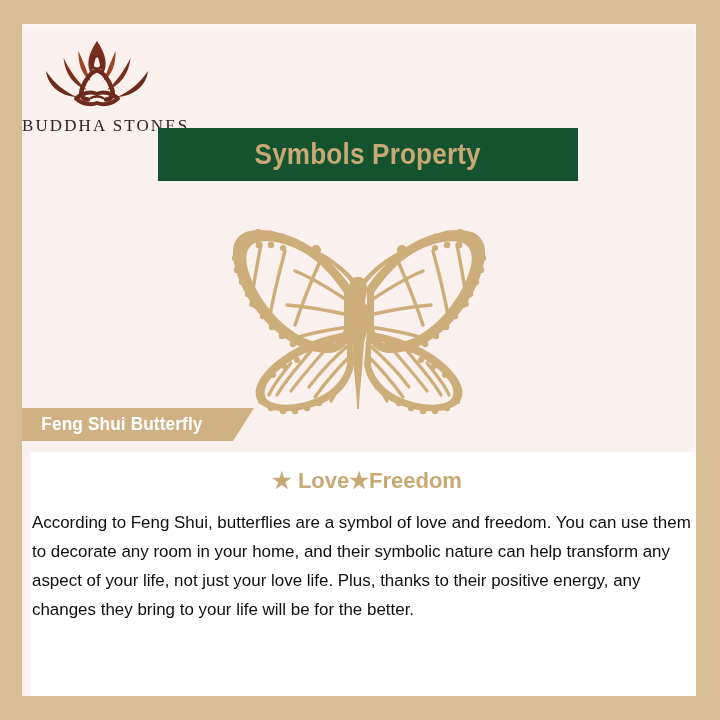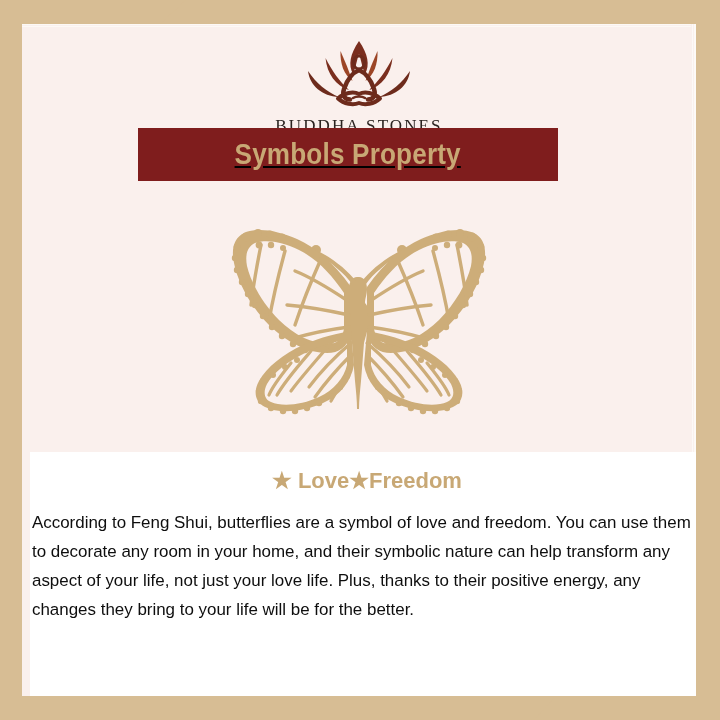--- a/index.html
+++ b/index.html
@@ -50,39 +50,39 @@
   }
   .hairline-r{
     position:absolute;right:0;top:0;width:5px;height:672px;
     background:linear-gradient(to right,#faf0ed 0 1px,#fdfbf8 1px 2px,#faf0ed 2px 3px,#fdfbf8 3px 5px);
     opacity:.9;
   }
 
   
   .logo-wrap{
     position:absolute;left:0;top:0;width:674px;
-    display:flex;flex-direction:column;align-items:center;
+    display:flex;flex-direction:column;align-items:flex-start;
     padding-top:10px;
   }
   .logo-mark{width:150px;height:78px;display:block;}
   .logo-word{
     margin-top:4px;
     font-family:"Liberation Serif", serif;
     font-size:17px;
     letter-spacing:2.1px;
     color:#2b2320;
     white-space:nowrap;
   }
 
   
   .title-banner{
-    position:absolute;left:116px;top:104px;
+    position:absolute;left:136px;top:104px;
     width:420px;height:53px;
-    background:#7f1d1d;
-    display:flex;align-items:center;justify-content:center;text-decoration:underline;
+    background:#14532d;
+    display:flex;align-items:center;justify-content:center;
   }
   .title-text{
     font-size:29px;
     font-weight:bold;
     color:#c8a875;
     letter-spacing:.2px;
     transform:scaleX(.9);
     white-space:nowrap;
   }
 
@@ -317,20 +317,23 @@
               <circle cx="148" cy="161" r="3.2"></circle>
               <circle cx="74" cy="160" r="3"></circle>
                 <circle cx="86" cy="152" r="3"></circle>
               <circle cx="98" cy="145" r="3"></circle>
             </g>
           </g>
         </g>
       </svg>
     </div>
 
+    <div class="ribbon">
+      <span class="ribbon-text">Feng Shui Butterfly</span>
+    </div>
 
     <div class="body-panel">
       <div class="subhead">★ Love★Freedom</div>
       <p class="paragraph">According to Feng Shui, butterflies are a symbol of love and freedom. You can use them to decorate any room in your home, and their symbolic nature can help transform any aspect of your life, not just your love life. Plus, thanks to their positive energy, any changes they bring to your life will be for the better.</p>
     </div>
 
   </div>
 </div>
 
 </body></html>

